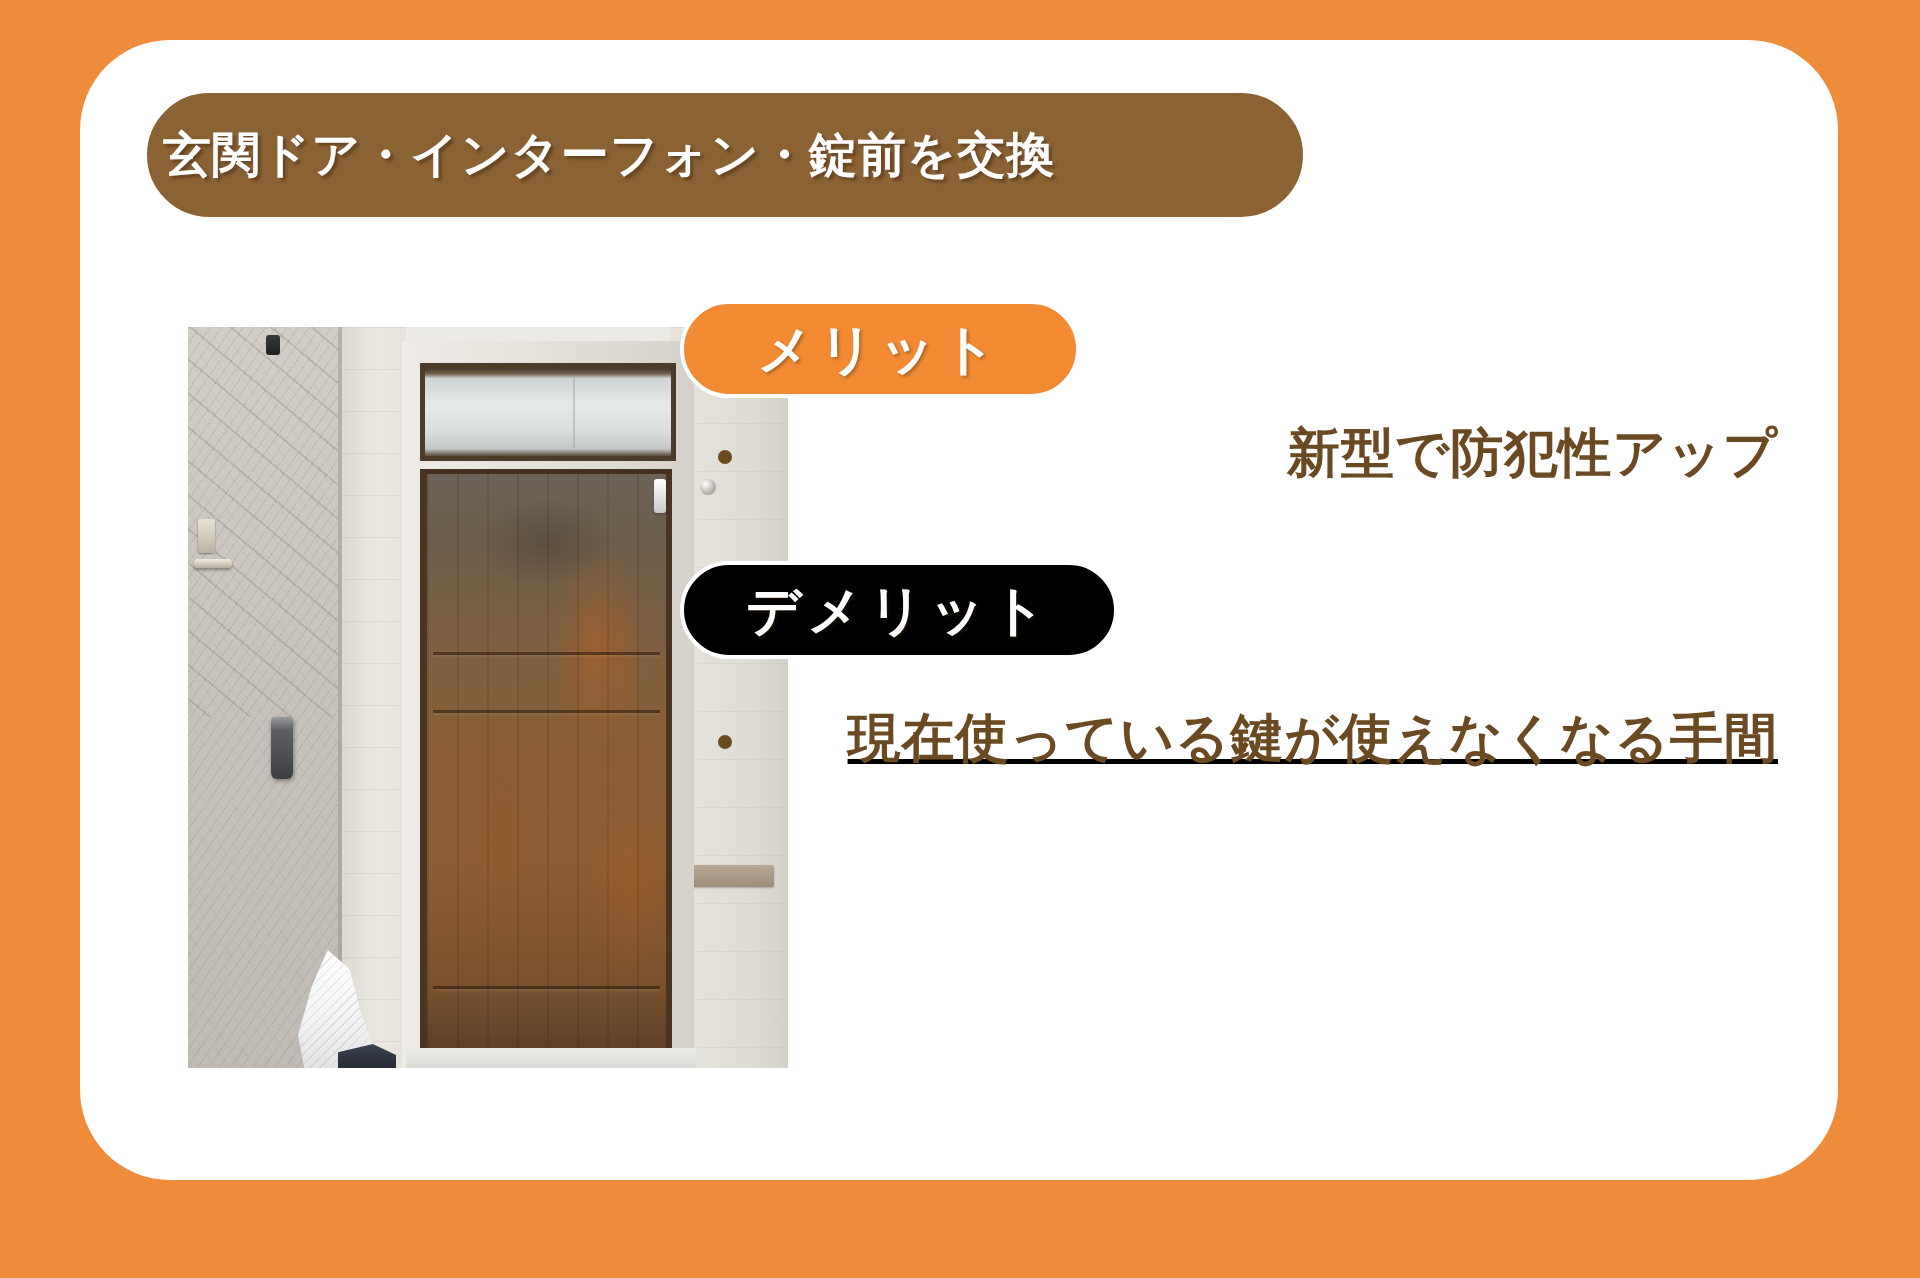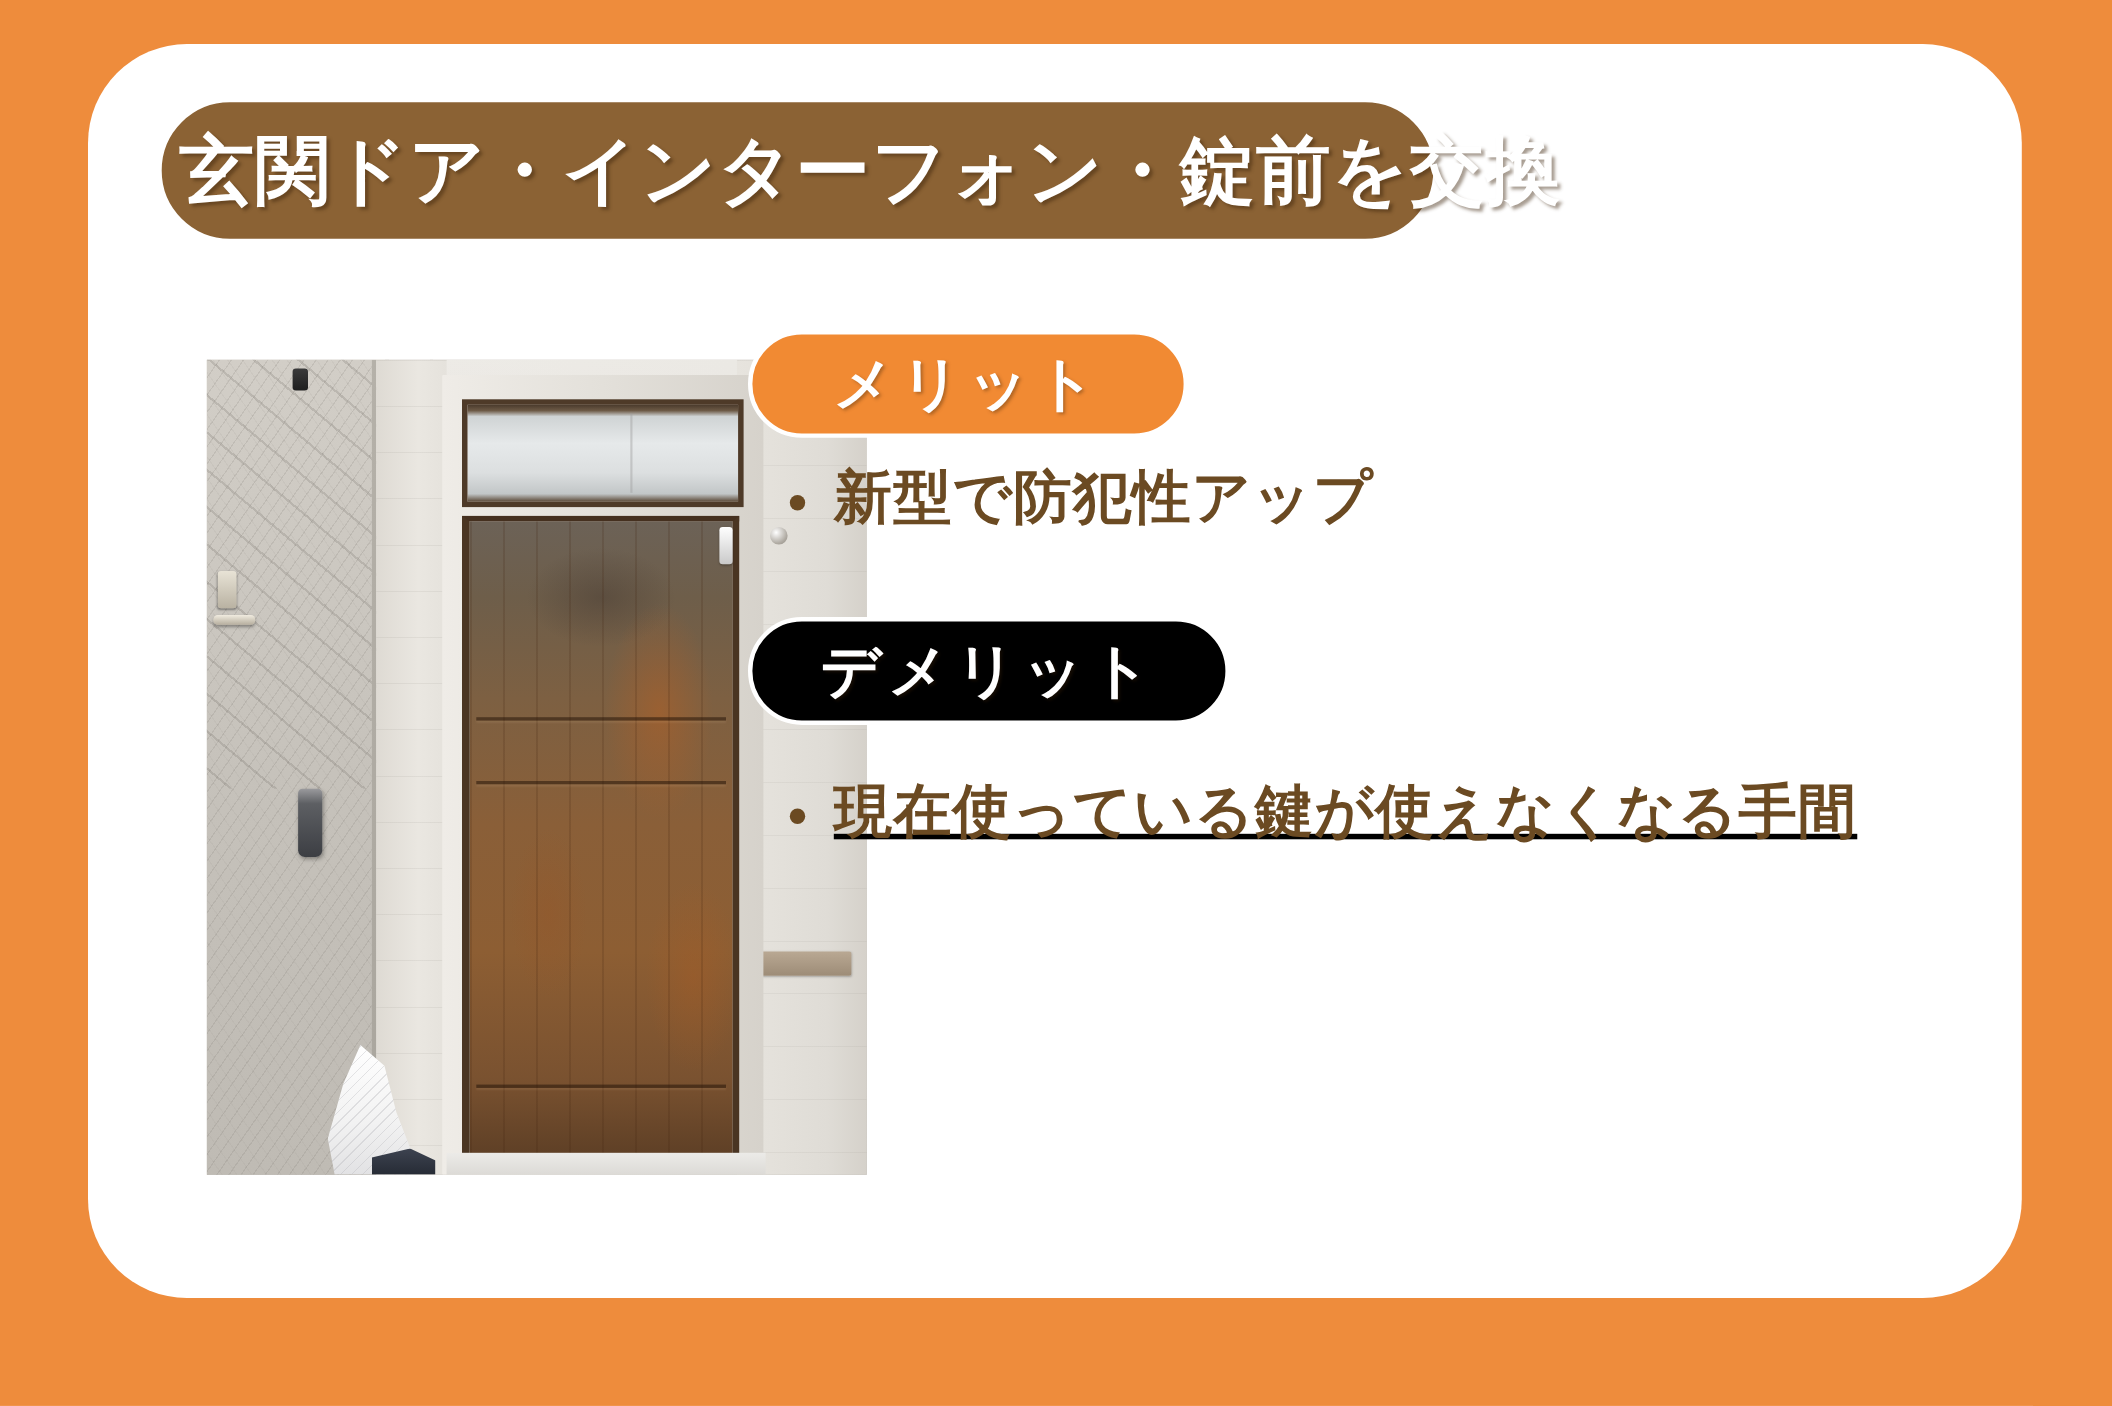--- a/index.html
+++ b/index.html
@@ -47,21 +47,21 @@
     border: 5px solid #ffffff;
     display: flex;
     align-items: center;
     justify-content: flex-start;
     padding-left: 16px;
     z-index: 5;
   }
 
   #header-title {
     color: #ffffff;
-    font-size: 68px;
+    font-size: 48px;
     font-weight: bold;
     line-height: 1;
     letter-spacing: 1px;
     white-space: nowrap;
     text-shadow: 3px 3px 3px rgba(60,35,10,0.45);
   }
 
   
   #content {
     position: absolute;
@@ -408,20 +408,21 @@
     width: 14px;
     height: 14px;
     border-radius: 50%;
     background: #6b4a22;
     margin: 30px 26px 0 34px;
   }
 
   .bullet-text {
     flex: 1 1 auto;
     max-width: 1020px;
+    text-align: right;
   }
 
   #demerit-block { margin-top: 56px; }
   #demerit-block .bullet-list { margin-top: 46px; text-decoration: underline; }
 </style>
 </head>
 <body>
 
 <div id="stage">
 

